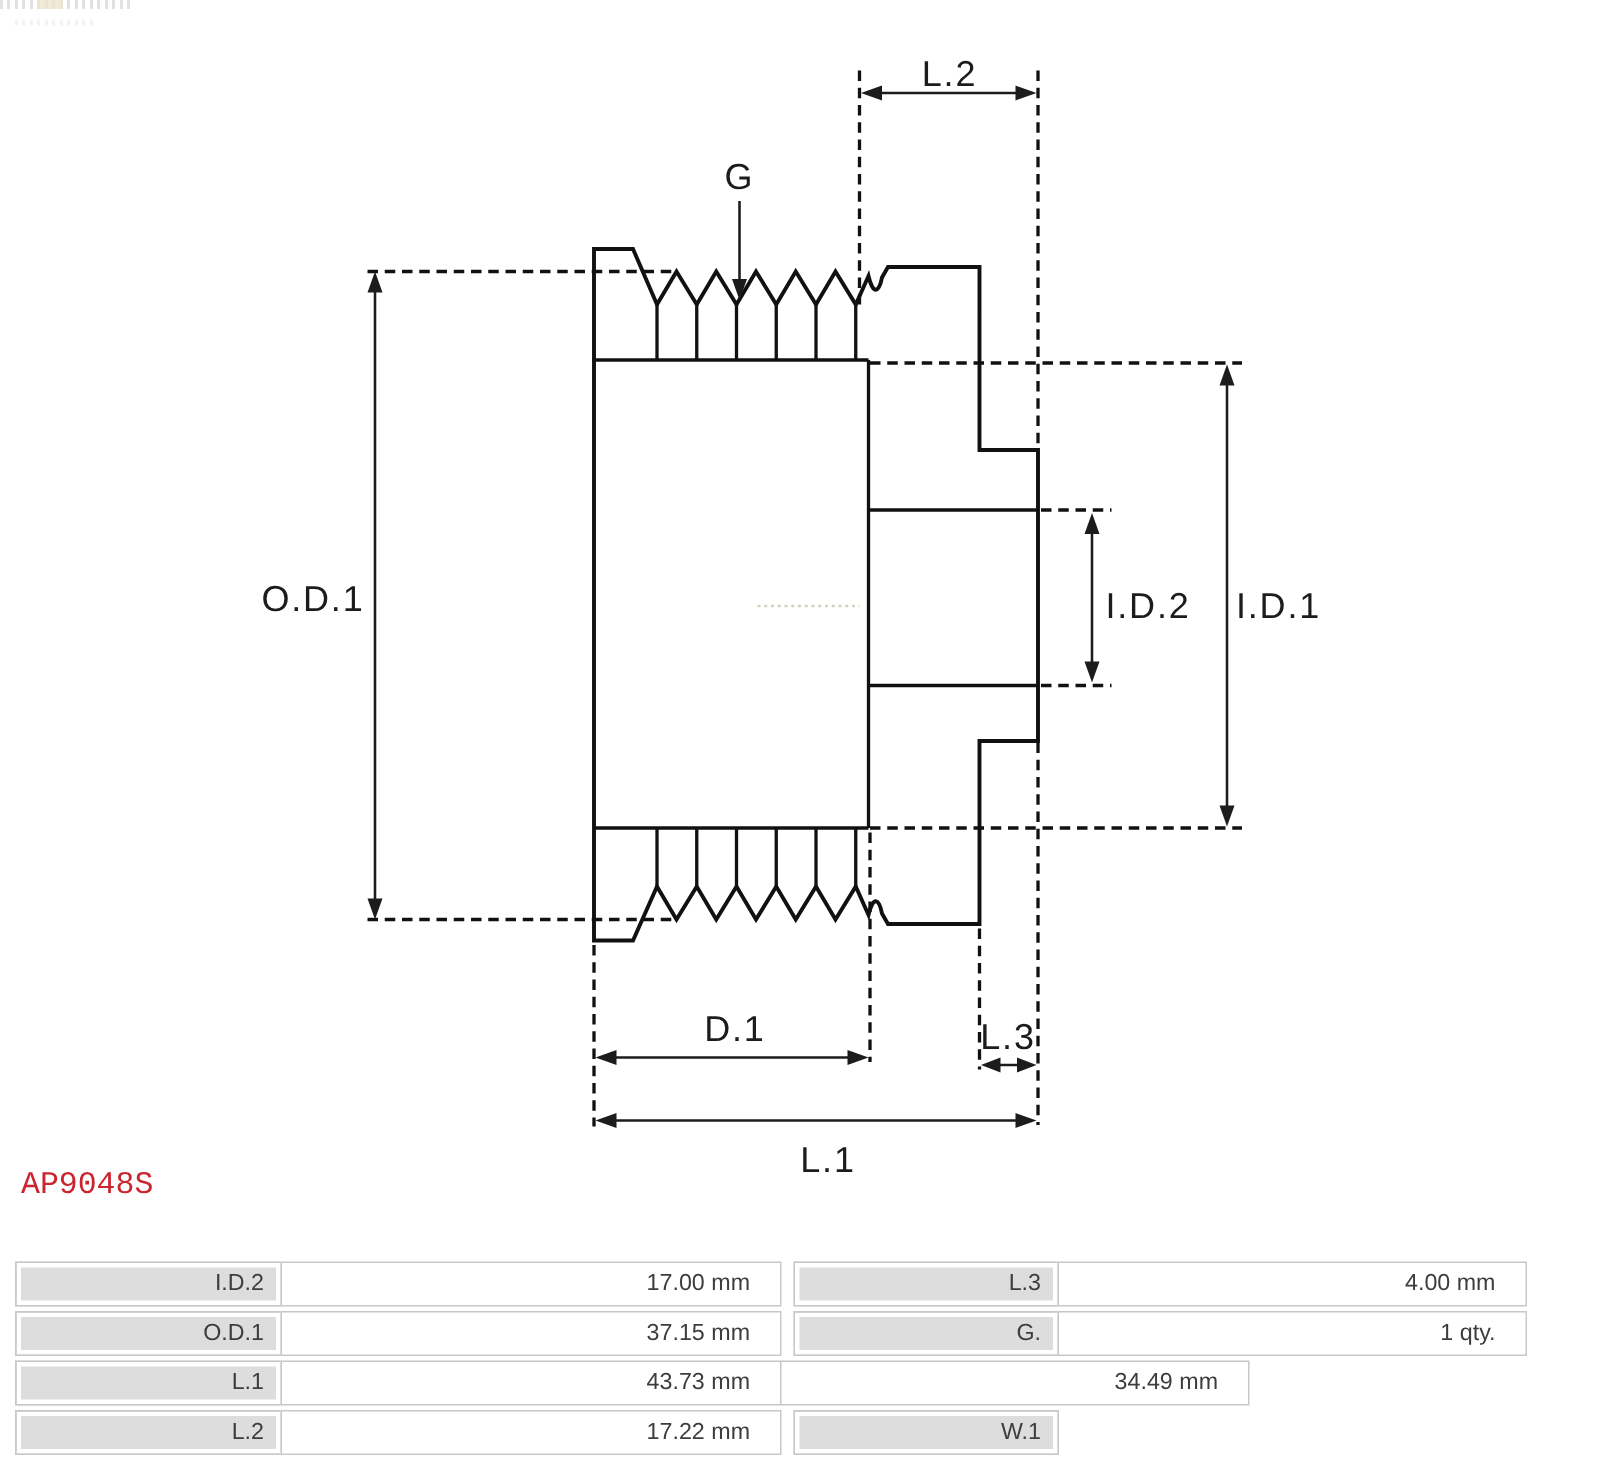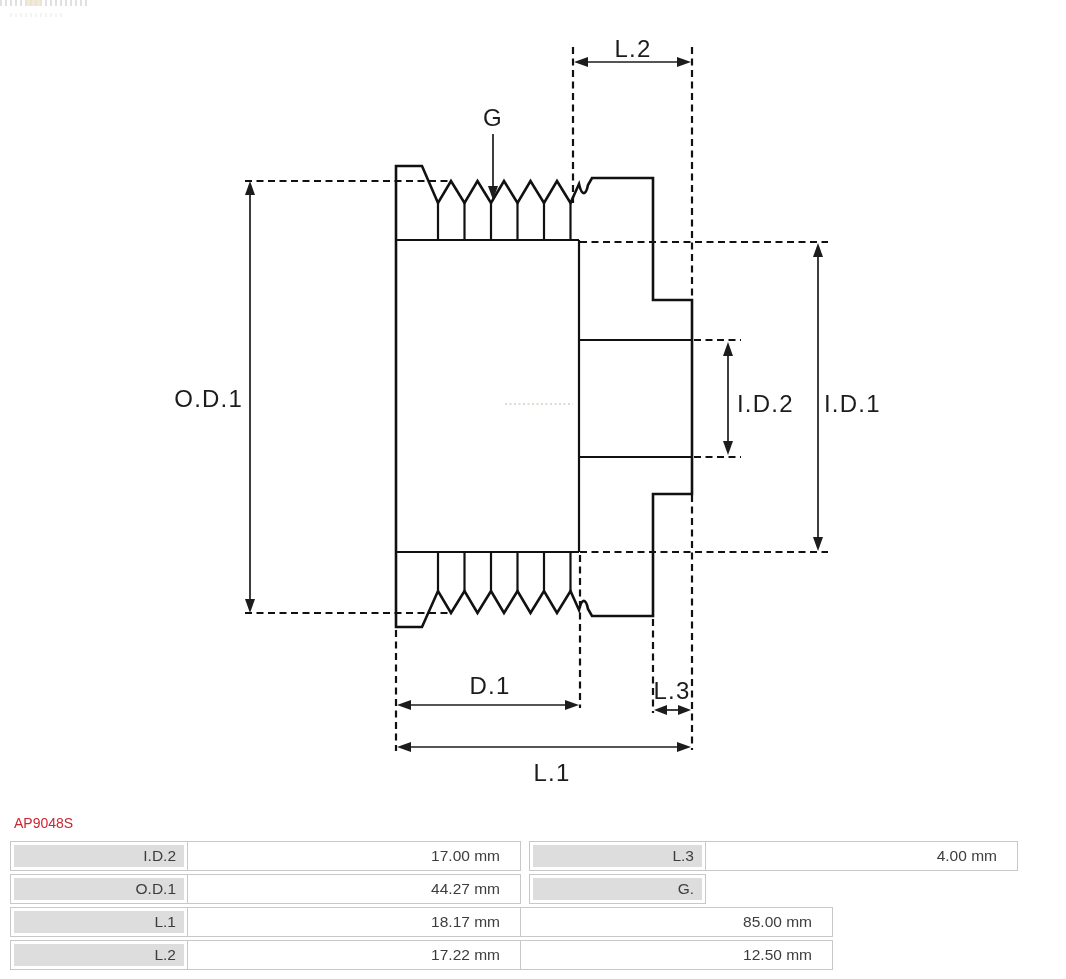--- a/index.html
+++ b/index.html
@@ -17,21 +17,21 @@
   .drawing-wrap{position:absolute;left:0;top:0;width:1066px;height:800px;}
   svg{display:block;}
   svg text{font-family:"Liberation Sans",sans-serif;font-size:24px;fill:#1c1c1c;letter-spacing:1.2px;}
   .outline{stroke:#111;stroke-width:2.6;fill:none;stroke-linejoin:miter;}
   .thin{stroke:#111;stroke-width:2.2;fill:none;}
   .dashed{stroke:#111;stroke-width:2.2;fill:none;stroke-dasharray:7 4.5;}
   .dim{stroke:#1c1c1c;stroke-width:1.7;fill:none;}
   .ah{fill:#1c1c1c;stroke:none;}
   .watermark{stroke:#d6cfc2;stroke-width:1.6;stroke-dasharray:2 2.5;}
 
-  .part-number{position:absolute;left:14px;top:810px;font-size:14px;line-height:26px;}
+  .part-number{position:absolute;left:14px;top:778px;font-size:21px;line-height:26px;font-family:Liberation Mono, monospace;}
 
   .spec-table{position:absolute;left:10px;top:841px;width:1046px;}
   .spec-row{display:flex;margin-bottom:3px;}
   .cell{box-sizing:border-box;height:30px;line-height:28px;border:1px solid #c8c8c8;
     text-align:right;font-size:15.5px;color:#3d3d3d;background:#fff;}
   .lbl{background:#dddddd;box-shadow:inset 0 0 0 3px #ffffff;padding-right:11px;}
   .val{padding-right:20px;margin-left:-1px;}
   .c1{width:178px;} .c2{width:334px;} .c3{width:177px;margin-left:8px;} .c4{width:313px;}
 </style>
 </head>
@@ -126,26 +126,27 @@
 
 <div class="spec-table">
   <div class="spec-row">
     <div class="cell lbl c1">I.D.2</div>
     <div class="cell val c2">17.00 mm</div>
     <div class="cell lbl c3">L.3</div>
     <div class="cell val c4">4.00 mm</div>
   </div>
   <div class="spec-row">
     <div class="cell lbl c1">O.D.1</div>
-    <div class="cell val c2">44.27 mm</div>
+    <div class="cell val c2">37.15 mm</div>
     <div class="cell lbl c3">G.</div>
+    <div class="cell val c4">1 qty.</div>
   </div>
   <div class="spec-row">
     <div class="cell lbl c1">L.1</div>
-    <div class="cell val c2">18.17 mm</div>
-    <div class="cell val c4">85.00 mm</div>
+    <div class="cell val c2">43.73 mm</div>
+    <div class="cell val c4">34.49 mm</div>
   </div>
   <div class="spec-row">
     <div class="cell lbl c1">L.2</div>
     <div class="cell val c2">17.22 mm</div>
-    <div class="cell val c4">12.50 mm</div>
+    <div class="cell lbl c3">W.1</div>
   </div>
 </div>
 
 </body></html>

